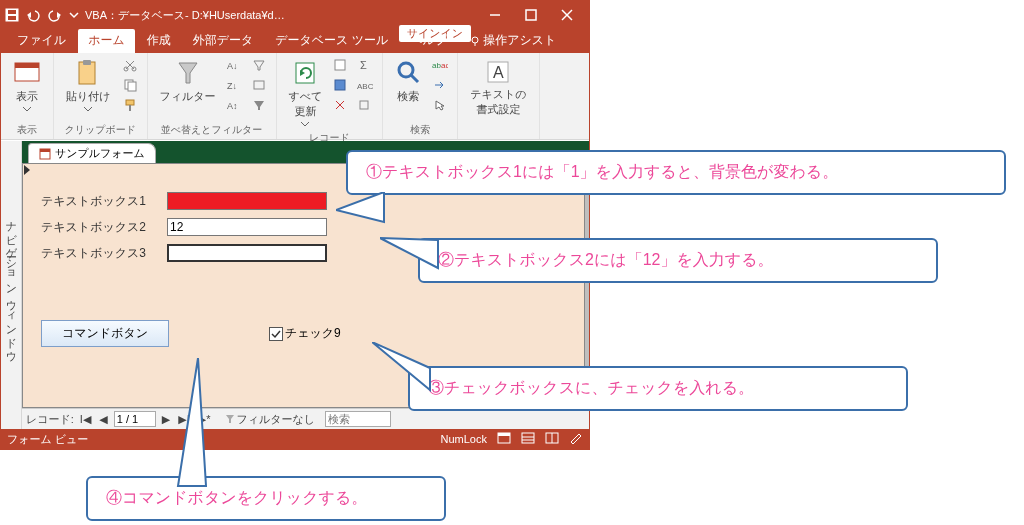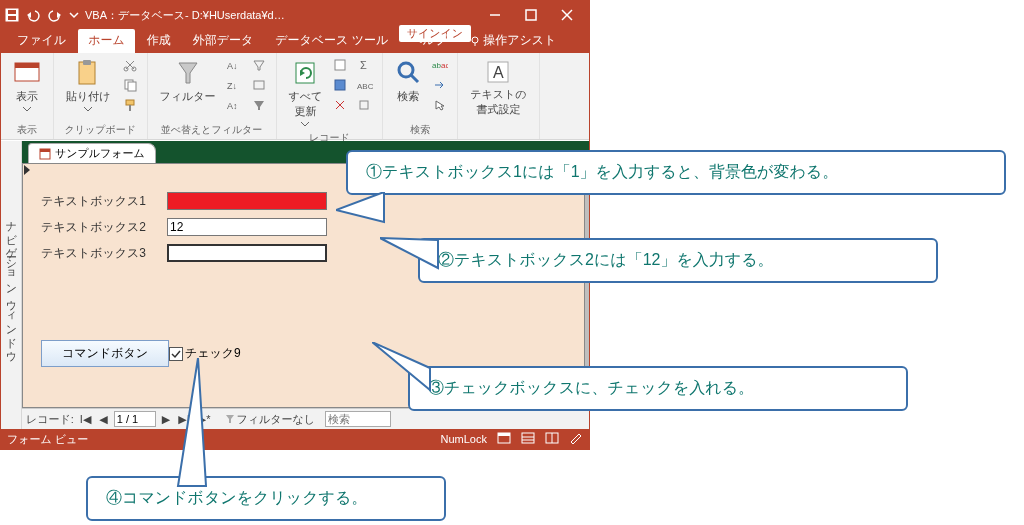--- a/index.html
+++ b/index.html
@@ -31,33 +31,33 @@
   .docwrap{position:absolute;left:0;right:0;top:140px;bottom:20px;display:flex;}
   .navpane{width:20px;background:#f2f2f2;border-right:1px solid #d7d7d7;writing-mode:vertical-rl;text-orientation:mixed;font-size:11px;color:#444;display:flex;align-items:center;justify-content:center;cursor:pointer;}
   .docinner{flex:1;display:flex;flex-direction:column;background:#bfbfbf;}
   .doctab{height:22px;display:flex;align-items:flex-end;background:#14532d;}
   .doctab .tabhdr{background:#fff;border:1px solid #aaa;border-bottom:none;border-radius:4px 8px 0 0;padding:2px 10px;font-size:11px;display:flex;align-items:center;gap:4px;cursor:pointer;}
   .formcanvas{flex:1;background:#f8e3d0;border:1px solid #888;margin:0 4px 0 0;position:relative;padding:28px 18px;box-sizing:border-box;}
   .field{display:flex;align-items:flex-end;gap:6px;margin-bottom:8px;font-size:12px;}
   .field .lbl{width:120px;color:#333;}
   .txtbox{width:160px;height:18px;border:1px solid #777;background:#fff;font-size:12px;padding:0 2px;box-sizing:border-box;}
   .txtbox.red{background:#ed1c24;}
-  .cmdpanel{margin-top:78px;display:flex;align-items:center;}
+  .cmdpanel{margin-top:58px;display:flex;align-items:center;gap:100px;}
   .cmdbtn{background:linear-gradient(#f6fbff,#dbe8f6);border:1px solid #7d9ec9;padding:4px 20px;font-size:12px;cursor:pointer;}
   .chk{display:flex;align-items:center;gap:2px;font-size:12px;}
   .chkbox{width:12px;height:12px;border:1px solid #555;background:#fff;display:flex;align-items:center;justify-content:center;cursor:pointer;}
   
   .recnav{height:20px;background:#f2f2f2;border-top:1px solid #ccc;display:flex;align-items:center;font-size:11px;color:#444;gap:4px;padding:0 4px;}
   .recnav .btn{padding:0 2px;cursor:pointer;}
   .recnav input{width:36px;font-size:11px;border:1px solid #aaa;text-align:left;}
   
   .status{position:absolute;left:0;right:0;bottom:0;height:20px;background:#b9432c;color:#fff;display:flex;align-items:center;font-size:11px;padding:0 6px;justify-content:space-between;}
   .status .right{display:flex;align-items:center;gap:10px;}
   
-  .callout{position:absolute;background:#fff;border:2px solid #3b6faa;border-radius:6px;padding:10px 18px;font-size:16px;color:#0f766e;}
+  .callout{position:absolute;background:#fff;border:2px solid #3b6faa;border-radius:6px;padding:10px 18px;font-size:16px;color:#ec4899;}
   .callout svg.tail{position:absolute;}
   .callout.c4{font-size:16px;}
 </style>
 </head>
 <body>
 
 <div class="stage">
   <div class="app">
 
     <div class="titlebar">

